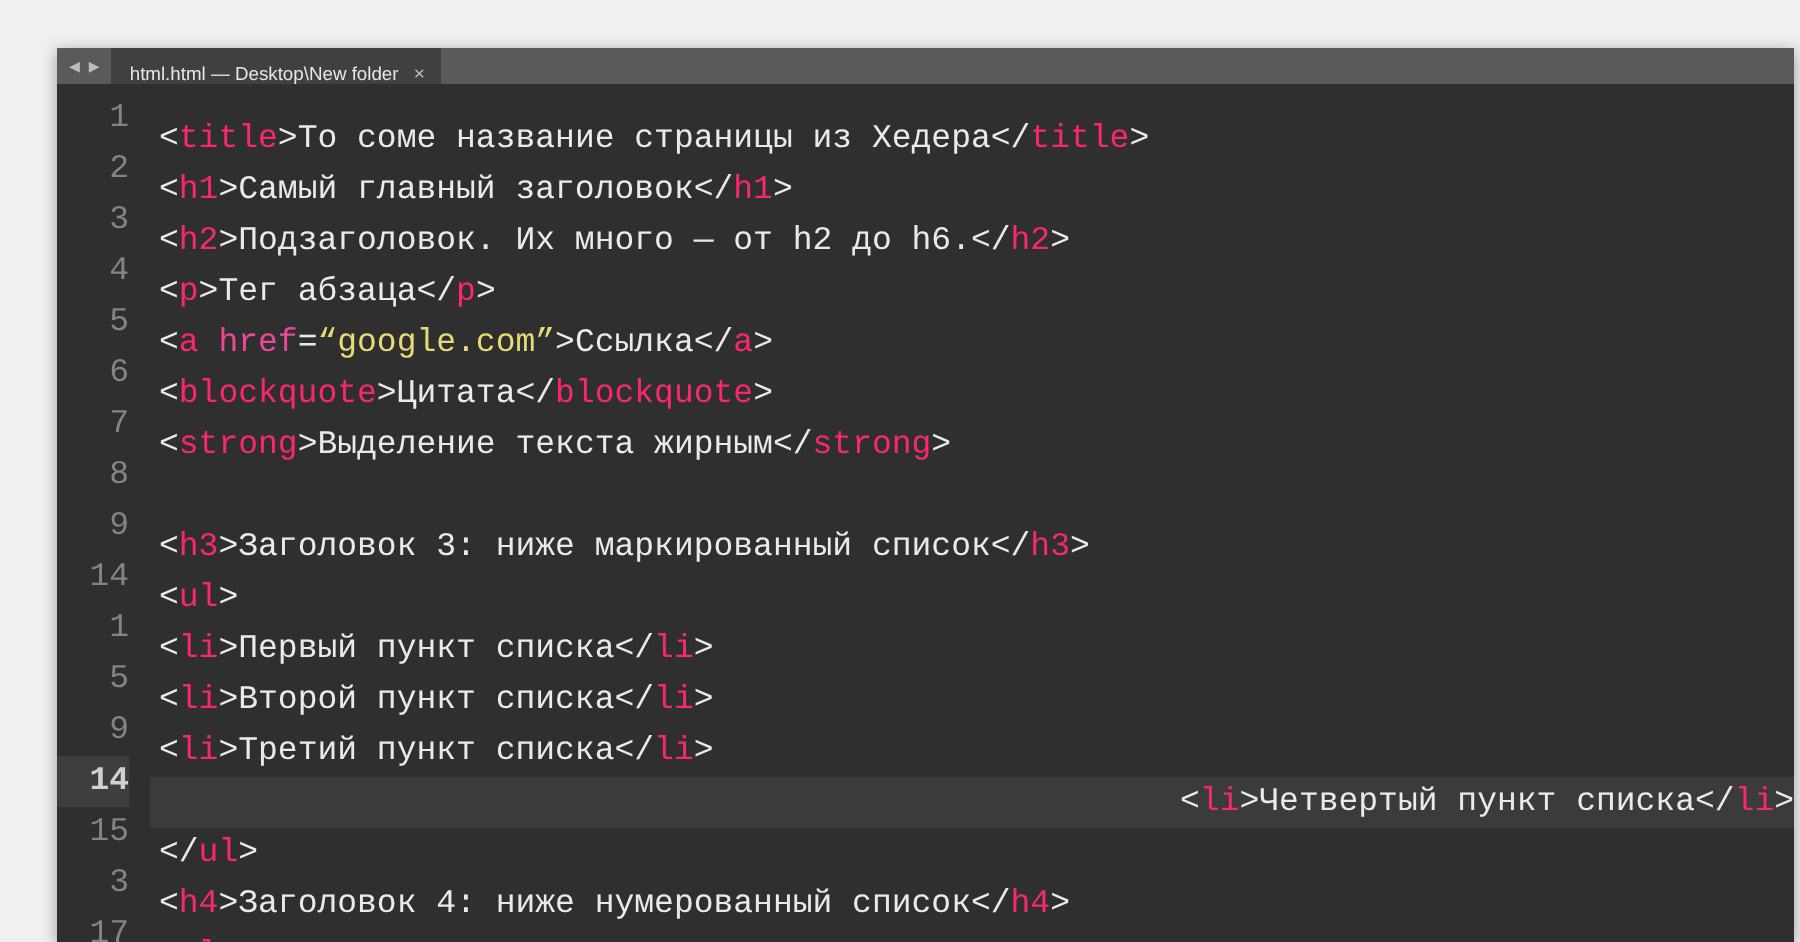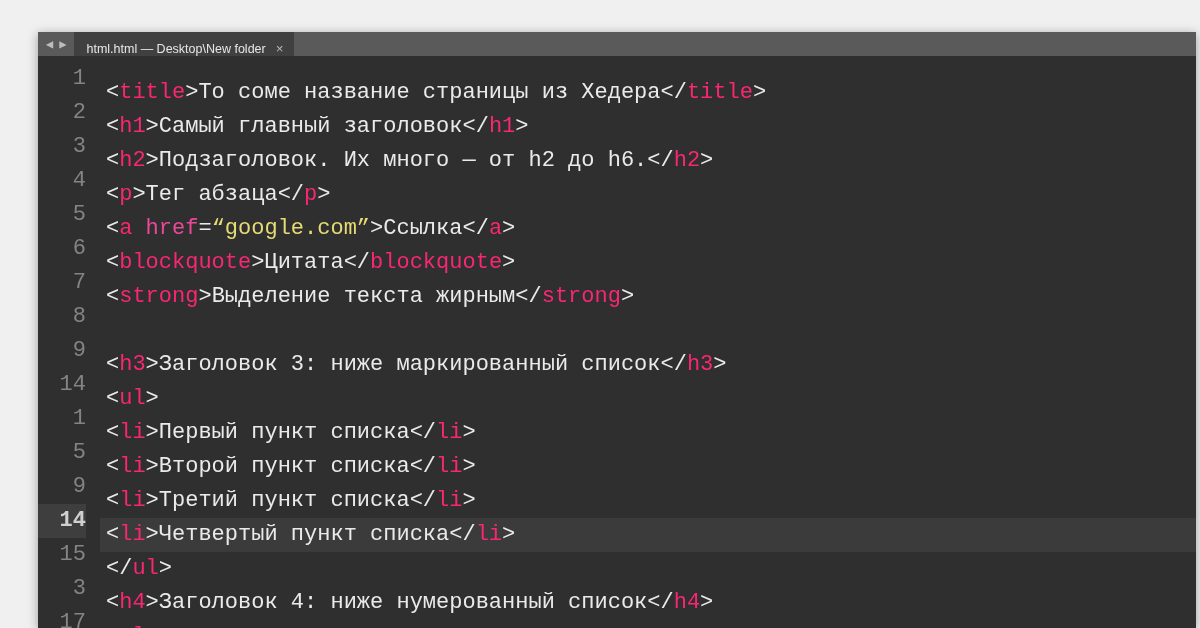--- a/index.html
+++ b/index.html
@@ -82,21 +82,21 @@
     font-weight: bold;
   }
   .code {
     flex: 1;
     padding-top: 20px;
     padding-left: 6px;
     color: #eaeaea;
     white-space: pre;
   }
   .code .line { height: 34px; }
-  .code .line.active { background: #3b3b3b; margin-left:-6px; padding-left:6px;}
+  .code .line.active { background: #3b3b3b; margin-left:-6px; padding-left:6px;text-align:right;}
   .p  { color: #eaeaea; }   
   .t  { color: #f92672; }   
   .at { color: #ec4899; }   
   .s  { color: #e6db74; }   
   .tx { color: #eaeaea; }   
 </style>
 </head>
 <body>
 
 <div class="window">

